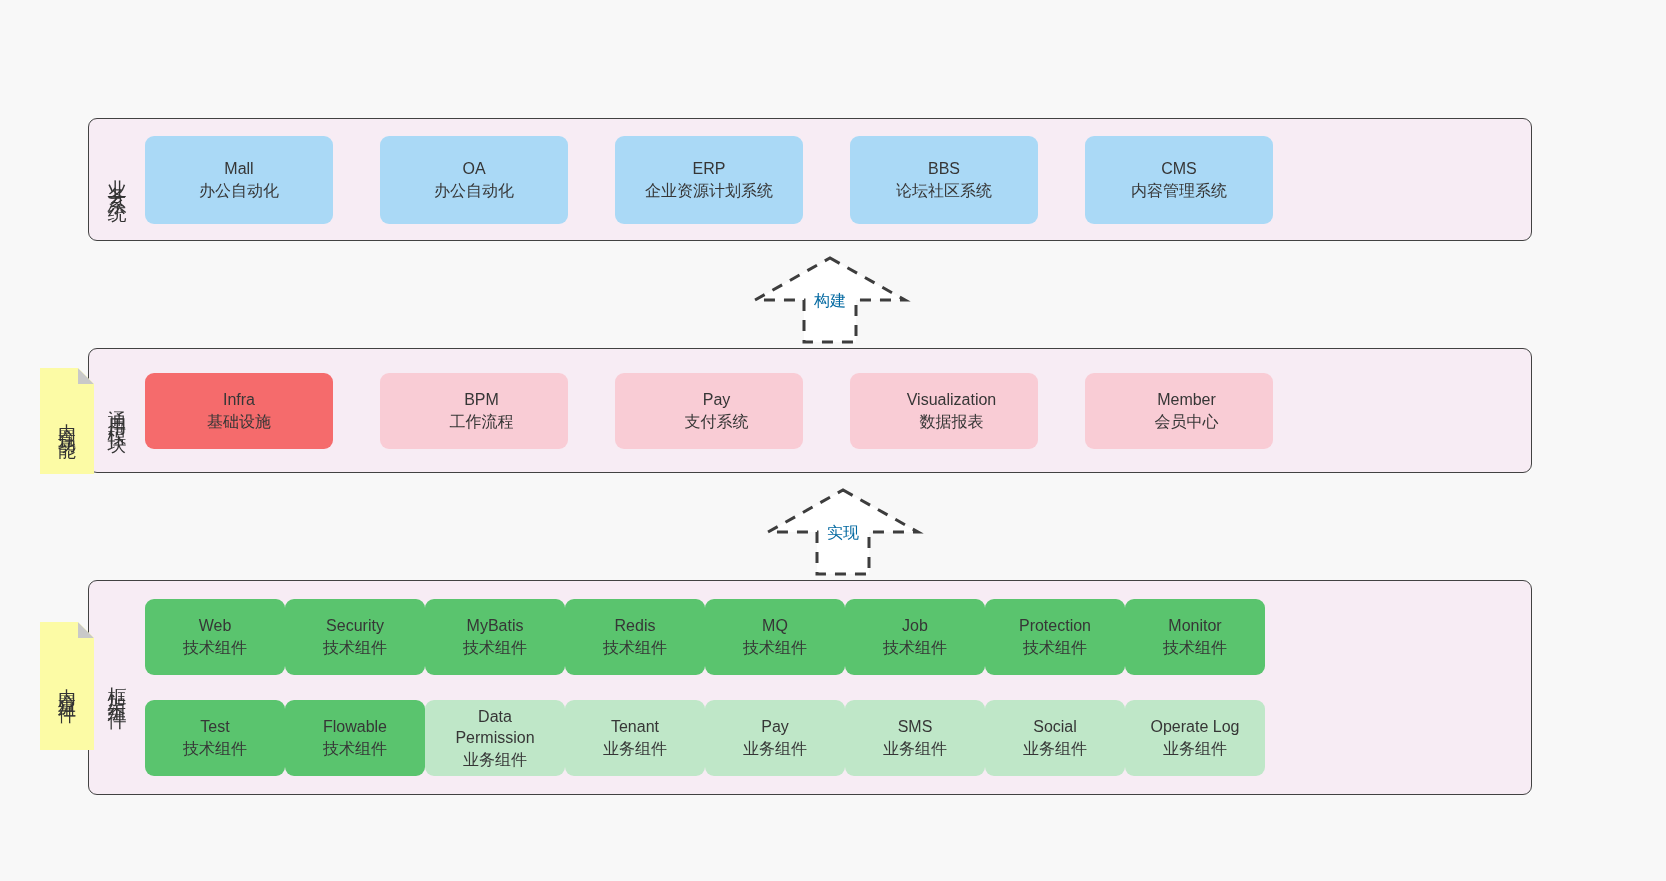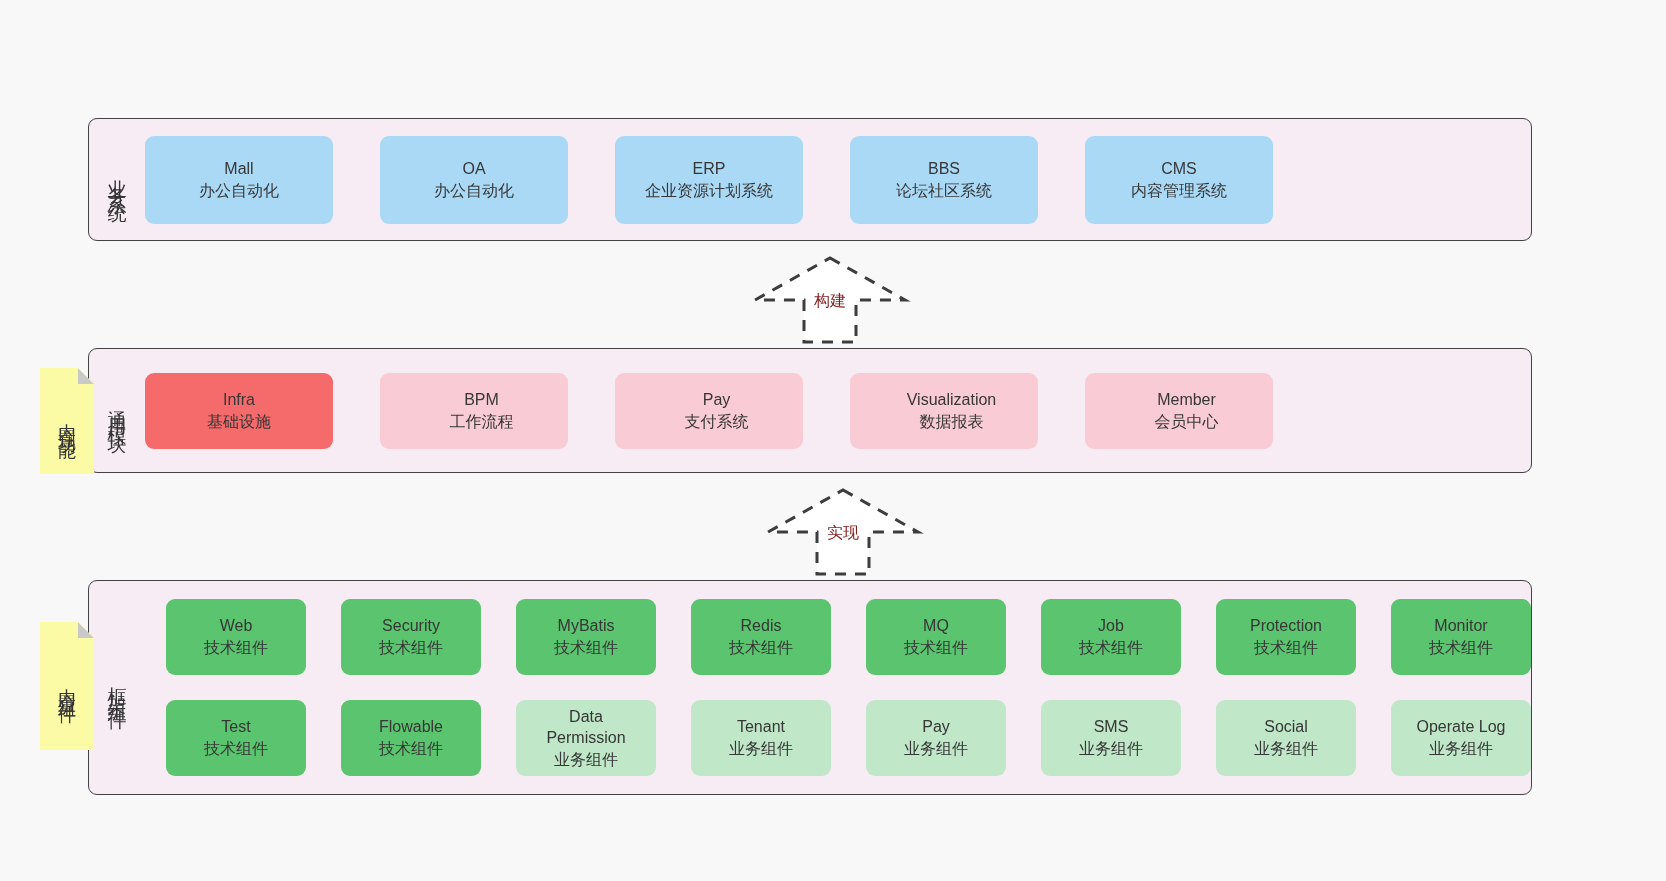--- a/index.html
+++ b/index.html
@@ -15,21 +15,21 @@
   .panel-mid{top:348px;height:125px;}
   .panel-bot{top:580px;height:215px;}
   .v-label{
     width:56px;flex:0 0 56px;display:flex;align-items:center;justify-content:center;
     writing-mode:vertical-rl;text-orientation:upright;
     font-size:19px;letter-spacing:8px;color:#333;
   }
   .rows{flex:1;display:flex;flex-direction:column;justify-content:center;gap:25px;}
   .row{display:flex;align-items:center;}
   .panel-top .row,.panel-mid .row{gap:47px;}
-  .panel-bot .row{gap:35px;justify-content:flex-end;}
+  .panel-bot .row{}
   .box{
     display:flex;flex-direction:column;align-items:center;justify-content:center;
     text-align:center;border-radius:9px;font-size:16px;line-height:1.35;
     box-sizing:border-box;
   }
   .panel-top .box{width:188px;height:88px;}
   .panel-mid .box{width:188px;height:76px;}
   .panel-bot .box{width:140px;height:76px;padding:0 13px;}
   .box--blue{background:#aad9f6;}
   .box--red{background:#f56b6c;}
@@ -51,21 +51,21 @@
     position:absolute;top:0;right:0;width:16px;height:16px;background:#c9c9c9;
     clip-path:polygon(0 0,100% 100%,0 100%);
   }
   .arrow{position:absolute;width:170px;height:92px;}
   .arrow-build{left:745px;top:254px;}
   .arrow-impl{left:758px;top:486px;}
   .arrow svg{position:absolute;left:0;top:0;}
   .arrow-shape{fill:#ffffff;stroke:#3d3d3d;stroke-width:3;stroke-dasharray:11 9;}
   .arrow-label{
     position:absolute;left:50%;top:37px;transform:translateX(-50%);
-    background:#fff;padding:0 2px;font-size:16px;color:#7f1d1d;white-space:nowrap;
+    background:#fff;padding:0 2px;font-size:16px;color:#0369a1;white-space:nowrap;
   }
 </style>
 </head>
 <body>
 
 <div class="canvas">
 
   <section class="panel panel-top">
     <div class="v-label">业务系统</div>
     <div class="rows">

